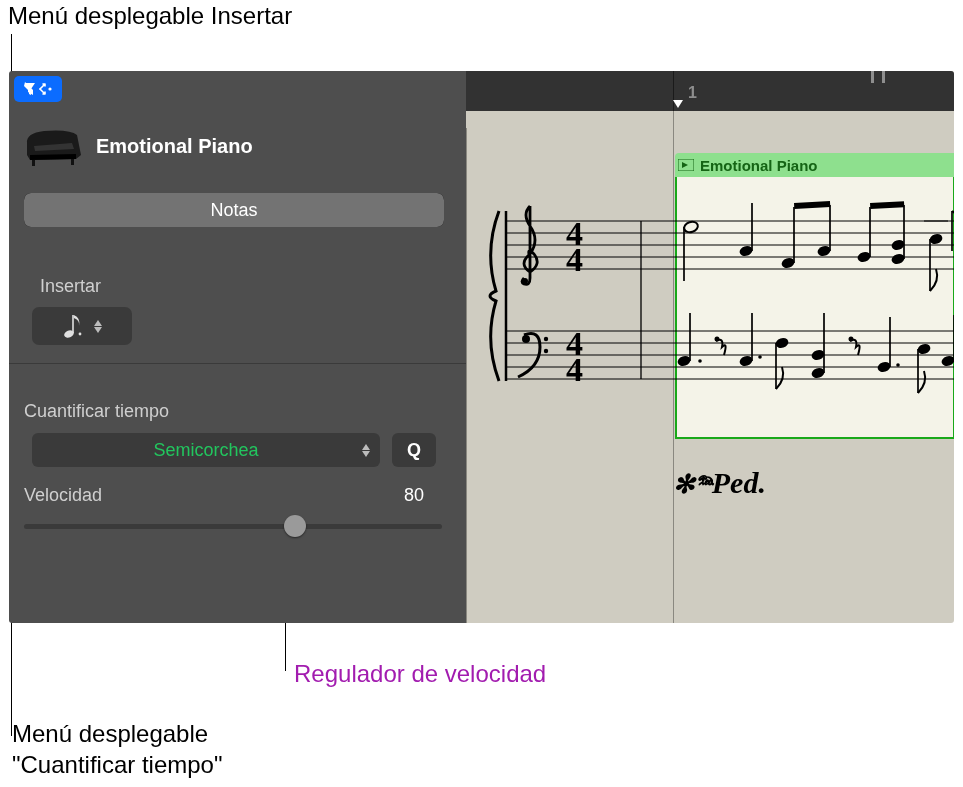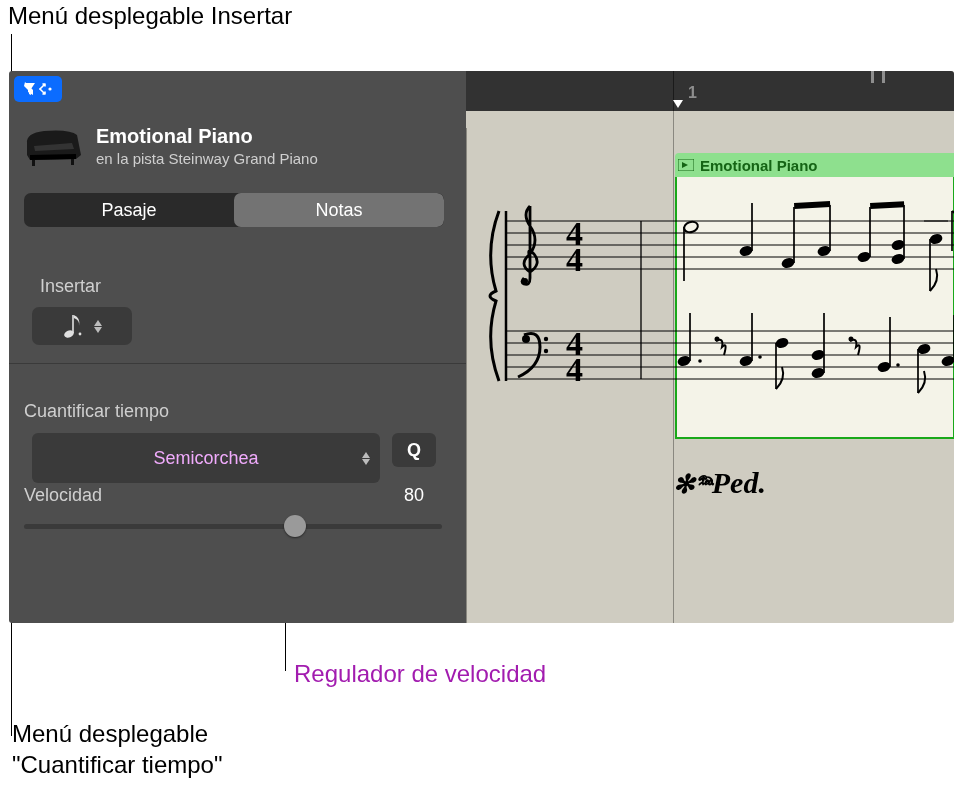--- a/index.html
+++ b/index.html
@@ -174,27 +174,27 @@
       width: 457px;
       height: 1px;
       background: #3a3a3a;
     }
     .quant-label { left: 15px; top: 330px; }
     .quant-popup {
       position: absolute;
       left: 23px;
       top: 362px;
       width: 348px;
-      height: 50px;
+      height: 34px;
       background: #3a3a3a;
       border-radius: 6px;
       display: flex;
       align-items: center;
       justify-content: center;
-      color: #f0abfc;
+      color: #22c55e;
       font-size: 18px;
       position: absolute;
     }
     .quant-popup .stepper {
       position:absolute;
       right:10px;
     }
     .q-btn {
       position: absolute;
       left: 383px;
@@ -394,26 +394,24 @@
         <svg width="62" height="42" viewBox="0 0 62 42">
           <path d="M3 18 Q2 8 20 6 Q46 4 53 10 L57 30 L52 34 L6 35 L3 30 Z" fill="#1a1a1a"></path>
           <path d="M6 30 L52 29 L52 34 L6 35 Z" fill="#000"></path>
           <rect x="8" y="35" width="3" height="6" fill="#111"></rect>
           <rect x="47" y="34" width="3" height="6" fill="#111"></rect>
           <path d="M10 21 L48 18 L50 24 L11 26 Z" fill="#333"></path>
         </svg>
       </div>
       <div class="titles">
         <div class="title1">Emotional Piano</div>
-        <div class="title2">en la pista Steinway Grand Piano</div>
       </div>
     </div>
 
     <div class="seg">
-      <div class="seg-btn">Pasaje</div>
       <div class="seg-btn active">Notas</div>
     </div>
 
     <div class="section-label insert-label">Insertar</div>
     <div class="insert-popup">
       <svg width="22" height="28" viewBox="0 0 22 28">
         <ellipse cx="7" cy="22" rx="5" ry="3.4" fill="#e0e0e0" transform="rotate(-20 7 22)"></ellipse>
         <rect x="10.2" y="3" width="1.6" height="18" fill="#e0e0e0"></rect>
         <path d="M11.8 3 Q19 6 17 14 Q18 8 11.8 6 Z" fill="#e0e0e0"></path>
         <circle cx="18" cy="22" r="1.4" fill="#e0e0e0"></circle>

